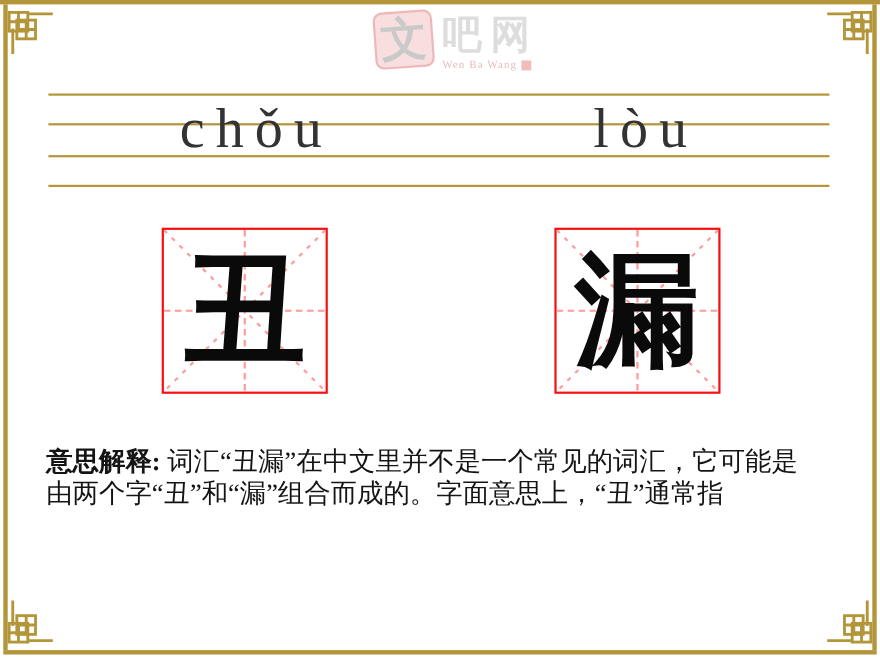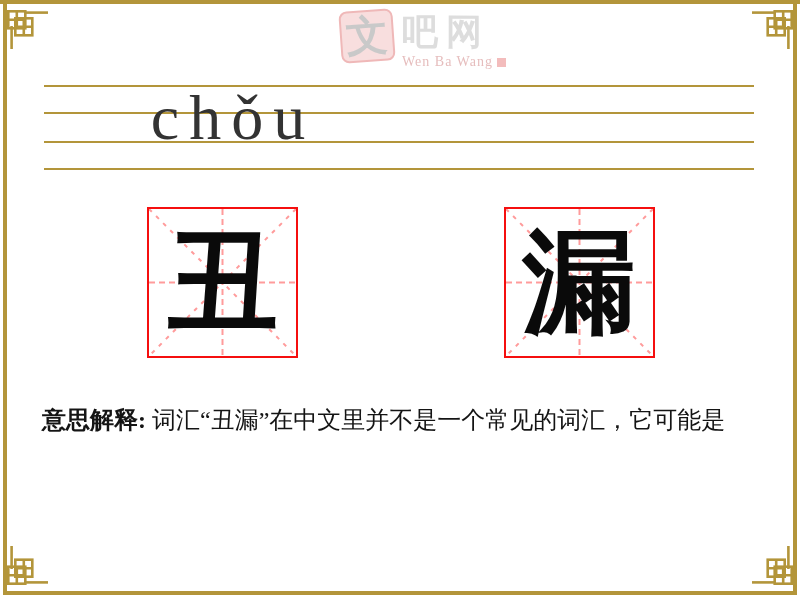--- a/index.html
+++ b/index.html
@@ -16,25 +16,25 @@
   .corner-tr{right:3px;top:4px;transform:scaleX(-1);}
   .corner-bl{left:3px;bottom:9px;transform:scaleY(-1);}
   .corner-br{right:3px;bottom:9px;transform:scale(-1,-1);}
   
   .watermark{position:absolute;left:340px;top:10px;display:flex;align-items:flex-start;}
   .seal{width:50px;height:48px;background:#f8dede;border:2px solid #efb8b8;border-radius:8px;
         display:flex;align-items:center;justify-content:center;
         color:#c9c9c9;font-size:42px;font-weight:bold;transform:rotate(-4deg);}
   .wm-right{margin-left:8px;}
   .wm-brand{font-size:36px;font-weight:bold;color:#dddddd;letter-spacing:8px;line-height:40px;margin-top:2px;}
-  .wm-caption{font-size:14px;color:#e6bdbd;letter-spacing:1px;margin-top:2px;display:flex;align-items:center;gap:4px;font-family:Liberation Serif, serif;}
+  .wm-caption{font-size:10px;color:#e6bdbd;letter-spacing:1px;margin-top:2px;display:flex;align-items:center;gap:4px;font-family:Liberation Serif, serif;}
   .wm-square{display:inline-block;width:9px;height:9px;background:#f3bcbc;}
   
   .pline{position:absolute;left:44px;width:710px;height:2px;background:#B3953A;}
-  .pinyin{position:absolute;width:240px;text-align:center;font-size:64px;line-height:60px;
+  .pinyin{position:absolute;width:240px;text-align:center;font-size:51px;line-height:60px;
           color:#333;letter-spacing:10px;}
   
   .cbox{position:absolute;width:147px;height:147px;border:2px solid #f50f0f;background:#fff;}
   .cbox svg{position:absolute;left:0;top:0;}
   .glyph{position:absolute;left:0;top:0;width:147px;height:147px;display:flex;align-items:center;
          justify-content:center;font-size:114px;font-weight:900;color:#0a0a0a;
          font-family:"Liberation Serif","DejaVu Serif",serif;}
   
   .explain{position:absolute;left:42px;top:406px;width:720px;font-size:24px;line-height:29px;
            color:#141414;}
@@ -102,20 +102,21 @@
       </div>
     </div>
   </div>
 
   <div class="pline" style="top:85px"></div>
   <div class="pline" style="top:112px"></div>
   <div class="pline" style="top:141px"></div>
   <div class="pline" style="top:168px"></div>
 
   <div class="pinyin" style="left:113px;top:88px">chǒu</div>
+  <div class="pinyin" style="left:467px;top:88px">lòu</div>
 
   <div class="cbox" style="left:147px;top:207px">
     <svg width="147" height="147" viewBox="0 0 147 147">
       <g stroke="#FF9B9B" stroke-width="2" fill="none">
         <path d="M0 0 L147 147" stroke-dasharray="4 6"></path>
         <path d="M147 0 L0 147" stroke-dasharray="4 6"></path>
         <path d="M0 73.5 H147" stroke-dasharray="6 4"></path>
         <path d="M73.5 0 V147" stroke-dasharray="6 4"></path>
       </g>
     </svg>
@@ -129,15 +130,16 @@
         <path d="M147 0 L0 147" stroke-dasharray="4 6"></path>
         <path d="M0 73.5 H147" stroke-dasharray="6 4"></path>
         <path d="M73.5 0 V147" stroke-dasharray="6 4"></path>
       </g>
     </svg>
     <div class="glyph">漏</div>
   </div>
 
   <div class="explain">
     <div class="row"><span class="lbl">意思解释:</span><span> 词汇“丑漏”在中文里并不是一个常见的词汇，它可能是</span></div>
+    <div class="row">由两个字“丑”和“漏”组合而成的。字面意思上，“丑”通常指</div>
   </div>
 
 </div>
 
 </body></html>

